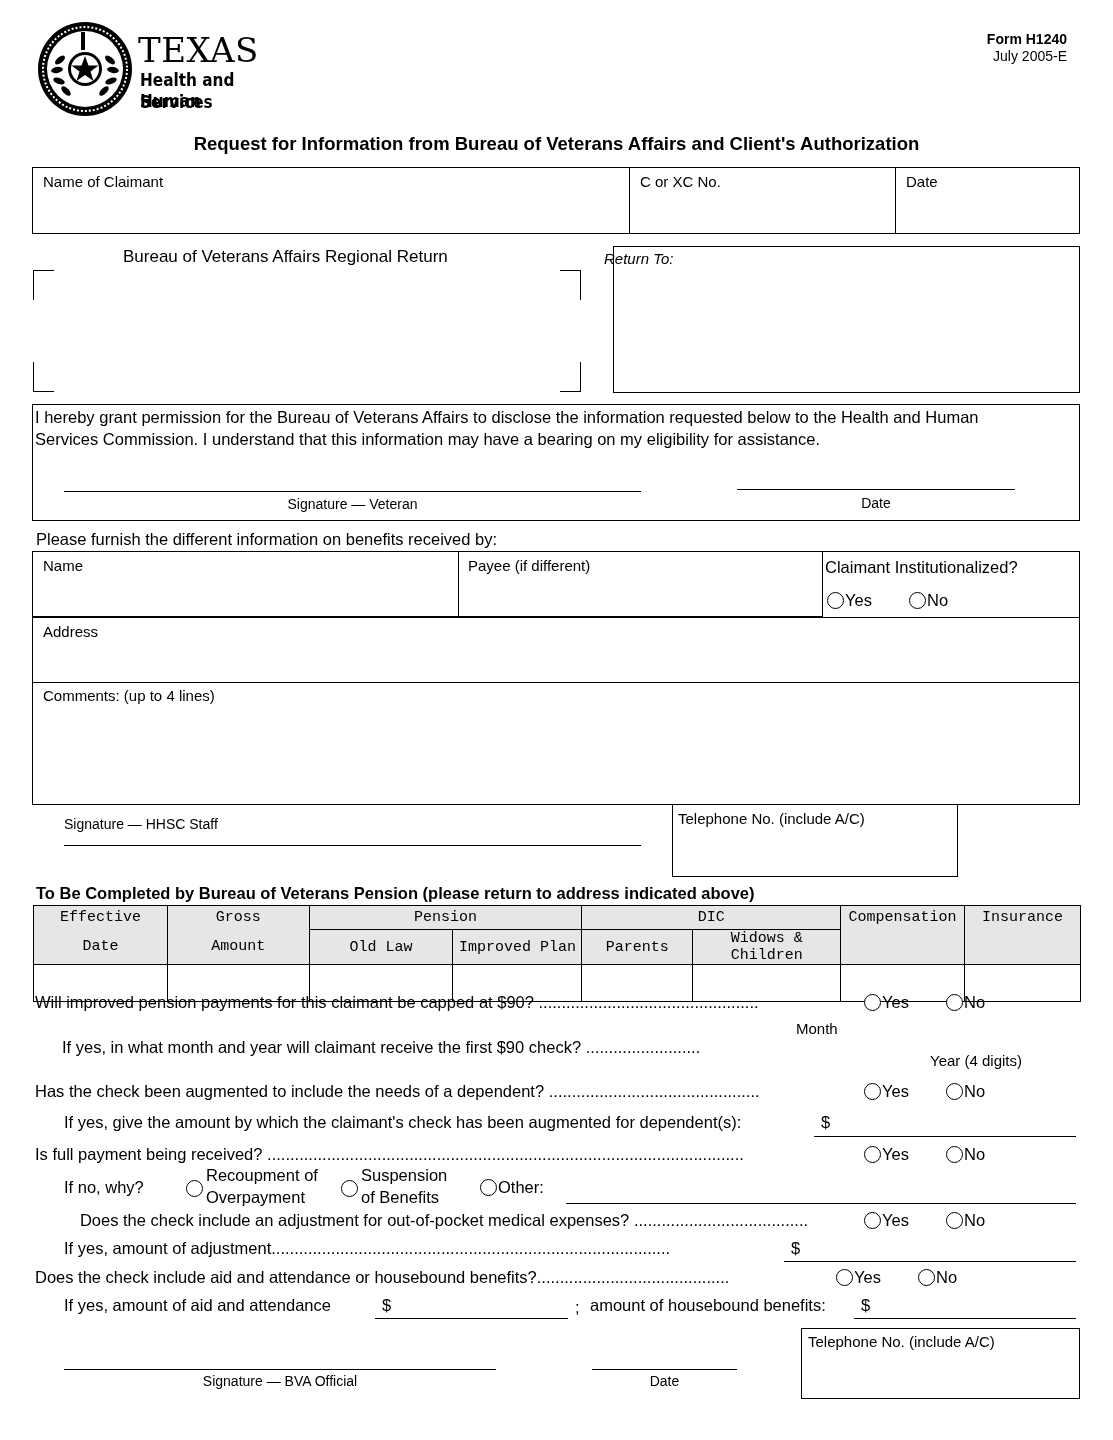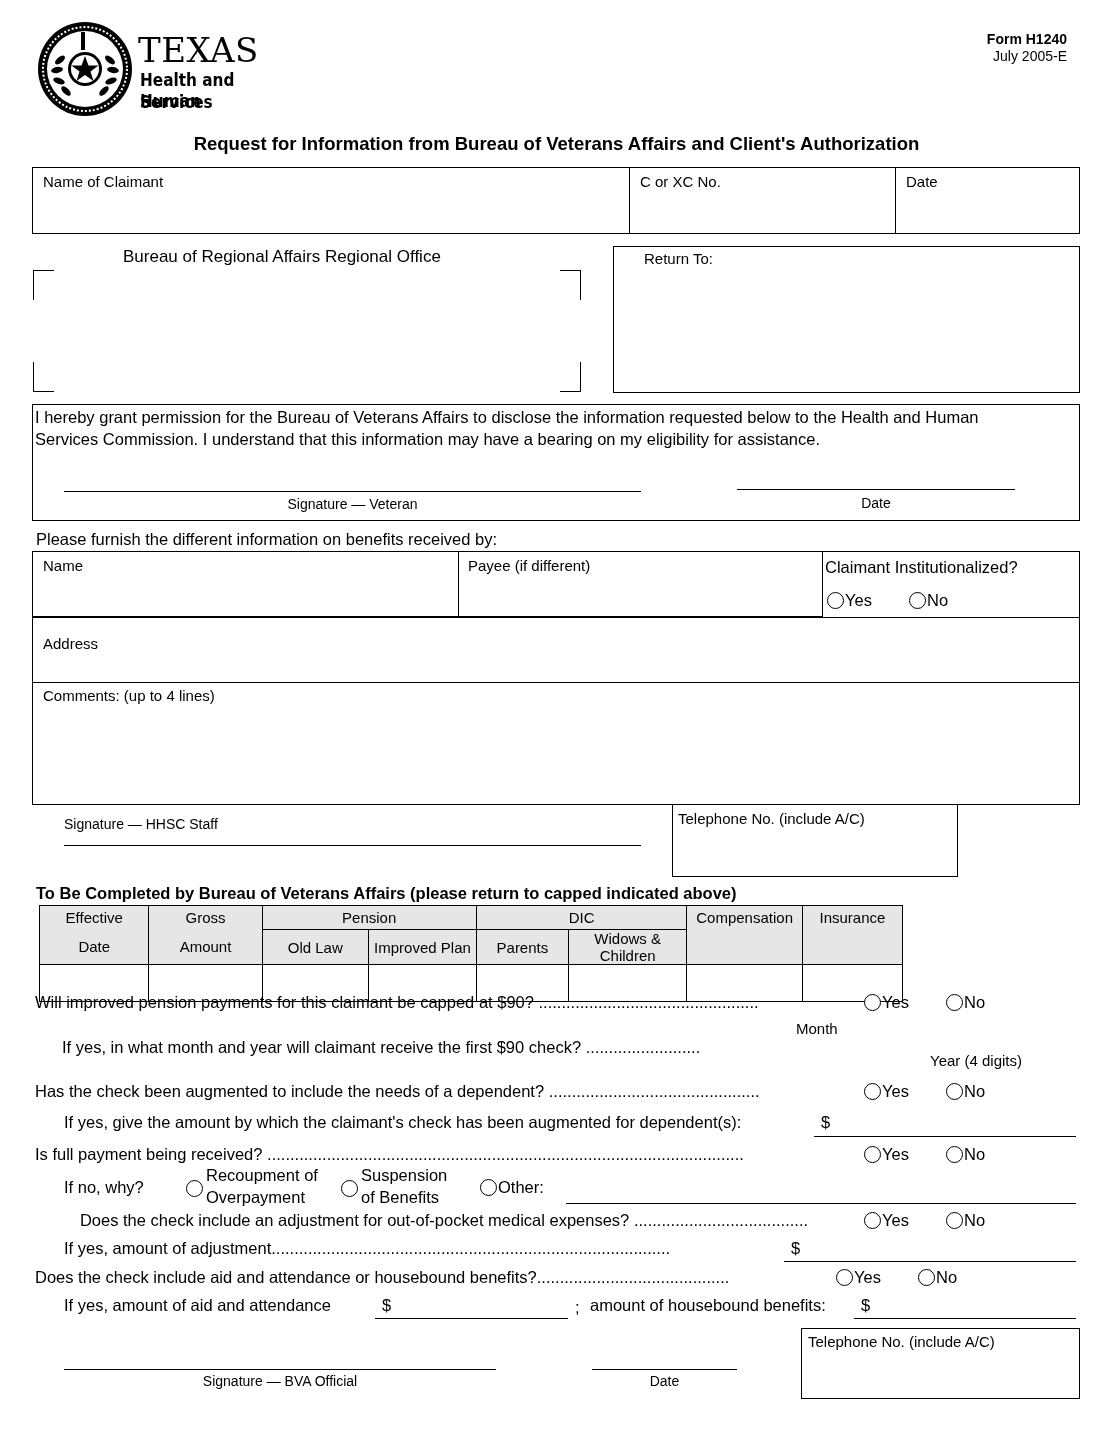--- a/index.html
+++ b/index.html
@@ -8,21 +8,21 @@
   .abs { position:absolute; }
   .box { position:absolute; border:1px solid #000; box-sizing:border-box; }
   .lbl { position:absolute; font-size:15px; white-space:nowrap; }
   .small { font-size:14px; }
   .hline { position:absolute; height:0; border-top:1px solid #000; }
   .vline { position:absolute; width:0; border-left:1px solid #000; }
   .radio { display:inline-block; width:17px; height:17px; border:1px solid #000; border-radius:50%;
            box-sizing:border-box; vertical-align:-3px; margin-right:1px; background:#fff; cursor:pointer; }
   .q { position:absolute; font-size:16.5px; white-space:nowrap; }
   .opt { position:absolute; font-size:16.5px; white-space:nowrap; }
-  table.bva { position:absolute; left:39px; top:905px; width:864px; border-collapse:collapse; }
+  table.bva { position:absolute; left:33px; top:905px; width:1048px; border-collapse:collapse;font-family:Liberation Mono, monospace; }
   table.bva td { border:1px solid #000; font-size:15px; text-align:center; padding:0; height:23px; }
   table.bva tr.hdr td { background:#e6e6e6; }
   table.bva tr.data td { height:36px; background:#fff; }
   .logo-text-1 { font-family:"DejaVu Serif", "Liberation Serif", serif; font-size:34px; letter-spacing:0.5px; }
   .logo-text-2 { font-family:"DejaVu Sans", sans-serif; font-weight:bold; font-size:18px; transform:scaleX(0.85); transform-origin:left; }
 </style>
 </head>
 <body>
 
 <div class="abs" style="left:36px;top:20px;width:260px;height:100px;">
@@ -60,34 +60,34 @@
 <div class="box" style="left:32px;top:167px;width:1048px;height:67px;"></div>
 <div class="vline" style="left:629px;top:167px;height:67px;"></div>
 <div class="vline" style="left:895px;top:167px;height:67px;"></div>
 <div class="lbl" style="left:43px;top:173px;">Name of Claimant</div>
 <div class="abs" style="left:33px;top:195px;width:595px;height:37px;"></div>
 <div class="lbl" style="left:640px;top:173px;">C or XC No.</div>
 <div class="abs" style="left:630px;top:195px;width:264px;height:37px;"></div>
 <div class="lbl" style="left:906px;top:173px;">Date</div>
 <div class="abs" style="left:896px;top:195px;width:183px;height:37px;"></div>
 
-<div class="lbl" style="left:123px;top:247px;font-size:17px;">Bureau of Regional Affairs Regional Office</div>
+<div class="lbl" style="left:123px;top:247px;font-size:17px;">Bureau of Veterans Affairs Regional Return</div>
 <div class="abs" style="left:33px;top:270px;width:548px;height:122px;">
   <div class="hline" style="left:0;top:0;width:21px;"></div>
   <div class="vline" style="left:0;top:0;height:30px;"></div>
   <div class="hline" style="right:0;top:0;width:21px;"></div>
   <div class="vline" style="right:0;top:0;height:30px;"></div>
   <div class="hline" style="left:0;bottom:0;width:21px;"></div>
   <div class="vline" style="left:0;bottom:0;height:30px;"></div>
   <div class="hline" style="right:0;bottom:0;width:21px;"></div>
   <div class="vline" style="right:0;bottom:0;height:30px;"></div>
 </div>
 
 <div class="box" style="left:613px;top:246px;width:467px;height:147px;"></div>
-<div class="lbl" style="left:644px;top:250px;">Return To:</div>
+<div class="lbl" style="left:604px;top:250px;font-style:italic;">Return To:</div>
 
 <div class="box" style="left:32px;top:404px;width:1048px;height:117px;"></div>
 <div class="lbl" style="left:35px;top:408px;font-size:16.5px;">I hereby grant permission for the Bureau of Veterans Affairs to disclose the information requested below to the Health and Human</div>
 <div class="lbl" style="left:35px;top:430px;font-size:16.5px;">Services Commission. I understand that this information may have a bearing on my eligibility for assistance.</div>
 <div class="hline" style="left:64px;top:491px;width:577px;"></div>
 <div class="lbl small" style="left:64px;width:577px;text-align:center;top:496px;">Signature — Veteran</div>
 <div class="hline" style="left:737px;top:489px;width:278px;"></div>
 <div class="lbl small" style="left:737px;width:278px;text-align:center;top:495px;">Date</div>
 
 <div class="lbl" style="left:36px;top:530px;font-size:16.5px;">Please furnish the different information on benefits received by:</div>
@@ -103,31 +103,31 @@
 <div class="lbl" style="left:468px;top:557px;">Payee (if different)</div>
 <div class="abs" style="left:459px;top:580px;width:362px;height:34px;"></div>
 <div class="lbl" style="left:825px;top:558px;font-size:16.5px;">Claimant Institutionalized?</div>
 <div class="opt" style="left:827px;top:591px;">
   <span class="radio"></span><span>Yes</span>
 </div>
 <div class="opt" style="left:909px;top:591px;">
   <span class="radio"></span><span>No</span>
 </div>
 
-<div class="lbl" style="left:43px;top:623px;margin-top:12px;">Address</div>
+<div class="lbl" style="left:43px;top:623px;">Address</div>
 <div class="abs" style="left:33px;top:645px;width:1046px;height:36px;"></div>
 <div class="lbl" style="left:43px;top:687px;">Comments: (up to 4 lines)</div>
 <div class="abs" style="left:33px;top:708px;width:1046px;height:95px;"></div>
 
 <div class="hline" style="left:64px;top:845px;width:577px;"></div>
 <div class="lbl small" style="left:64px;width:577px;top:816px;">Signature — HHSC Staff</div>
 <div class="box" style="left:672px;top:805px;width:286px;height:72px;border-top:none;"></div>
 <div class="lbl" style="left:678px;top:810px;">Telephone No. (include A/C)</div>
 
-<div class="lbl" style="left:36px;top:884px;font-size:16.5px;font-weight:bold;">To Be Completed by Bureau of Veterans Affairs (please return to capped indicated above)</div>
+<div class="lbl" style="left:36px;top:884px;font-size:16.5px;font-weight:bold;">To Be Completed by Bureau of Veterans Pension (please return to address indicated above)</div>
 
 <table class="bva">
   <colgroup>
     <col style="width:134px">
       <col style="width:142px">
       <col style="width:144px">
       <col style="width:129px">
     <col style="width:111px">
       <col style="width:148px">
       <col style="width:124px">

